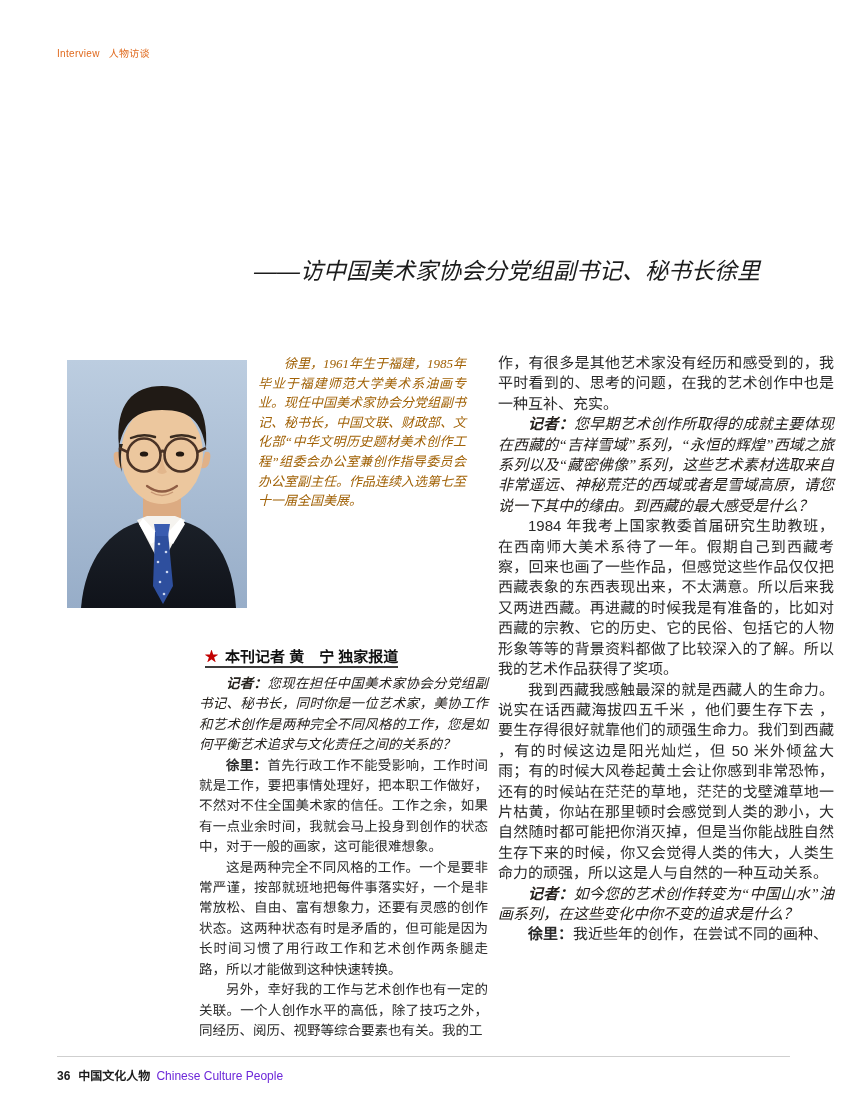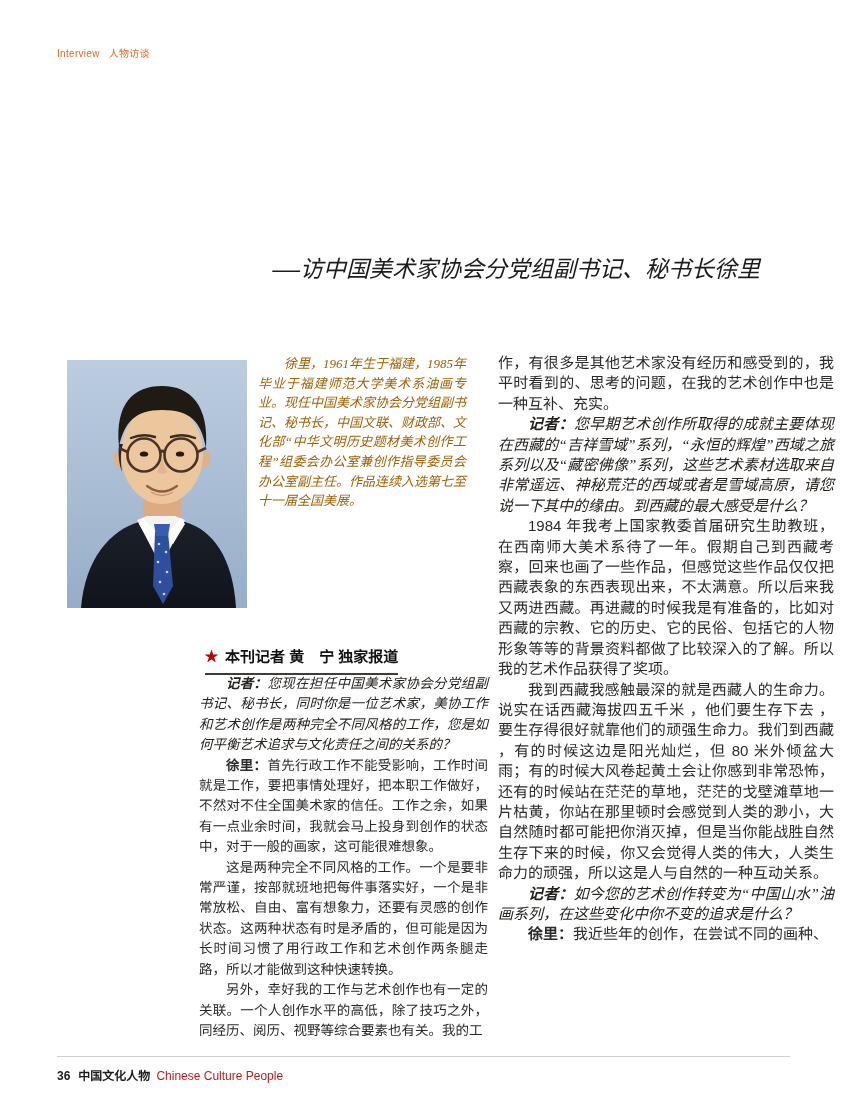--- a/index.html
+++ b/index.html
@@ -21,42 +21,42 @@
   .section-label .zh{margin-left:9px;}
   
   .headline{
     position:absolute;top:192px;right:100px;
     font-family:"Liberation Serif", serif;
     font-weight:bold;font-size:42px;line-height:50px;
     color:#121212;white-space:nowrap;letter-spacing:0px;
   }
   .subhead{
     position:absolute;top:256px;right:86px;
-    font-family:Liberation Mono, monospace;
+    font-family:Liberation Sans, sans-serif;
     font-style:italic;
     font-size:23px;line-height:30px;color:#1c1c1c;white-space:nowrap;margin-left:12px;
   }
   
   .portrait{
     position:absolute;left:67px;top:360px;width:180px;height:248px;
     display:block;
   }
   
   .intro{
     position:absolute;left:258px;top:354px;width:208px;
     font-family:"Liberation Serif", serif;font-style:italic;
     font-size:13px;line-height:19.6px;color:#a16207;
     text-align:justify;text-indent:2em;margin:0;
   }
   
   .byline{
     position:absolute;left:205px;top:645px;
     font-family:"Liberation Sans", sans-serif;
     font-size:15px;font-weight:bold;color:#111;
-    padding-bottom:7px;border-bottom:2px solid #3c3c3c;
+    border-bottom:2px solid #3c3c3c;
     white-space:nowrap;
   }
   .byline .star{color:#c20000;font-size:13px;margin-right:7px;position:relative;top:-1px;}
   
   .col{position:absolute;text-align:justify;}
   .col-left{left:199px;top:674px;width:289px;font-size:13.5px;line-height:20.4px;}
   .col-right{left:498px;top:353px;width:336px;font-size:15px;line-height:20.4px;}
   .para{margin:0;text-indent:2em;}
   .para.noindent{text-indent:0;}
   .para.answer{font-family:"Liberation Sans", sans-serif;color:#2a2a2a;}
@@ -65,21 +65,21 @@
   
   .footer-rule{
     position:absolute;left:57px;top:1056px;width:733px;height:1px;background:#cfcfcf;
   }
   .footer{
     position:absolute;left:57px;top:1066px;
     font-size:12px;color:#1c1c1c;white-space:nowrap;
   }
   .footer .num{font-weight:bold;margin-right:8px;}
   .footer .zh{font-weight:bold;margin-right:6px;}
-  .footer .en{font-weight:normal;color:#b91c1c;text-align:center;}
+  .footer .en{font-weight:normal;color:#6d28d9;text-align:center;}
 </style>
 </head>
 <body>
 
 <div class="page">
 
   <div class="section-label">
     <span class="en">Interview</span><span class="zh">人物访谈</span>
   </div>
 
@@ -146,21 +146,21 @@
   <div class="col col-left">
       <p class="para question"><span class="lead">记者：</span>您现在担任中国美术家协会分党组副书记、秘书长，同时你是一位艺术家，美协工作和艺术创作是两种完全不同风格的工作，您是如何平衡艺术追求与文化责任之间的关系的？</p>
       <p class="para answer"><span class="lead">徐里：</span>首先行政工作不能受影响，工作时间就是工作，要把事情处理好，把本职工作做好，不然对不住全国美术家的信任。工作之余，如果有一点业余时间，我就会马上投身到创作的状态中，对于一般的画家，这可能很难想象。</p>
       <p class="para answer">这是两种完全不同风格的工作。一个是要非常严谨，按部就班地把每件事落实好，一个是非常放松、自由、富有想象力，还要有灵感的创作状态。这两种状态有时是矛盾的，但可能是因为长时间习惯了用行政工作和艺术创作两条腿走路，所以才能做到这种快速转换。</p>
       <p class="para answer">另外，幸好我的工作与艺术创作也有一定的关联。一个人创作水平的高低，除了技巧之外，同经历、阅历、视野等综合要素也有关。我的工</p>
     </div>
   <div class="col col-right">
       <p class="para answer noindent">作，有很多是其他艺术家没有经历和感受到的，我平时看到的、思考的问题，在我的艺术创作中也是一种互补、充实。</p>
       <p class="para question"><span class="lead">记者：</span>您早期艺术创作所取得的成就主要体现在西藏的“吉祥雪域”系列，“永恒的辉煌”西域之旅系列以及“藏密佛像”系列，这些艺术素材选取来自非常遥远、神秘荒茫的西域或者是雪域高原，请您说一下其中的缘由。到西藏的最大感受是什么？</p>
       <p class="para answer">1984 年我考上国家教委首届研究生助教班，在西南师大美术系待了一年。假期自己到西藏考察，回来也画了一些作品，但感觉这些作品仅仅把西藏表象的东西表现出来，不太满意。所以后来我又两进西藏。再进藏的时候我是有准备的，比如对西藏的宗教、它的历史、它的民俗、包括它的人物形象等等的背景资料都做了比较深入的了解。所以我的艺术作品获得了奖项。</p>
-      <p class="para answer">我到西藏我感触最深的就是西藏人的生命力。说实在话西藏海拔四五千米 ，他们要生存下去 ，要生存得很好就靠他们的顽强生命力。我们到西藏 ，有的时候这边是阳光灿烂，但 80 米外倾盆大雨；有的时候大风卷起黄土会让你感到非常恐怖，还有的时候站在茫茫的草地，茫茫的戈壁滩草地一片枯黄，你站在那里顿时会感觉到人类的渺小，大自然随时都可能把你消灭掉，但是当你能战胜自然生存下来的时候，你又会觉得人类的伟大，人类生命力的顽强，所以这是人与自然的一种互动关系。</p>
+      <p class="para answer">我到西藏我感触最深的就是西藏人的生命力。说实在话西藏海拔四五千米 ，他们要生存下去 ，要生存得很好就靠他们的顽强生命力。我们到西藏 ，有的时候这边是阳光灿烂，但 50 米外倾盆大雨；有的时候大风卷起黄土会让你感到非常恐怖，还有的时候站在茫茫的草地，茫茫的戈壁滩草地一片枯黄，你站在那里顿时会感觉到人类的渺小，大自然随时都可能把你消灭掉，但是当你能战胜自然生存下来的时候，你又会觉得人类的伟大，人类生命力的顽强，所以这是人与自然的一种互动关系。</p>
       <p class="para question"><span class="lead">记者：</span>如今您的艺术创作转变为“中国山水”油画系列，在这些变化中你不变的追求是什么？</p>
       <p class="para answer"><span class="lead">徐里：</span>我近些年的创作，在尝试不同的画种、</p>
     </div>
 
   <div class="footer-rule"></div>
   <div class="footer">
     <span class="num">36</span><span class="zh">中国文化人物</span><span class="en">Chinese Culture People</span>
   </div>
 
 </div>

